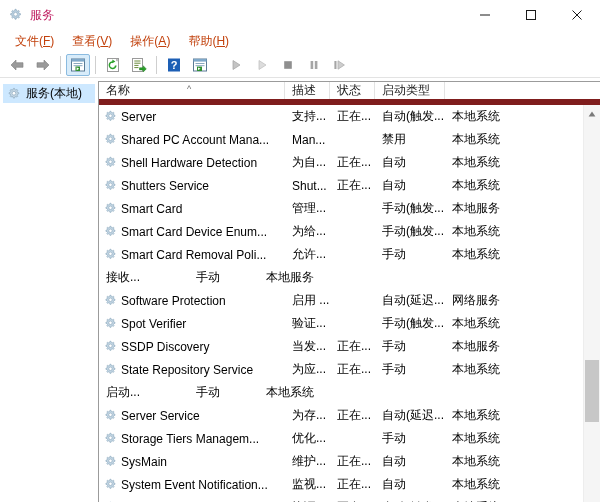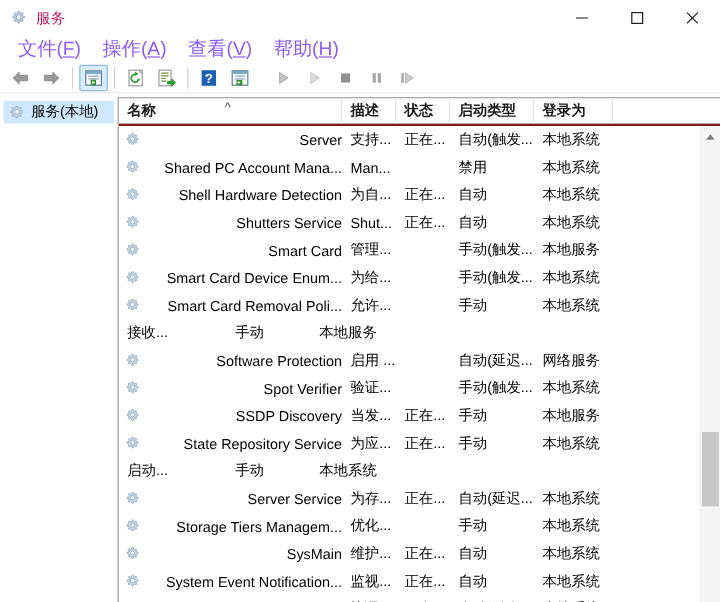--- a/index.html
+++ b/index.html
@@ -44,22 +44,22 @@
 
   
   .menubar {
     height: 22px;
     display: flex;
     align-items: center;
     padding-left: 6px;
     background: #ffffff;
   }
   .menu-item {
-    font-size: 16px;
-    color: #8b5cf6;
+    font-size: 12px;
+    color: #c2410c;
     padding: 2px 9px;
     white-space: nowrap;
   }
   .menu-item u { text-decoration: underline; }
 
   
   .toolbar {
     height: 26px;
     display: flex;
     align-items: center;
@@ -121,23 +121,22 @@
     overflow: hidden;
     background: #fff;
     position: relative;
   }
 
   .col-header {
     display: flex;
     height: 23px;
     flex: 0 0 23px;
     background: #ffffff;
-    border-bottom: 2px solid #7f1d1d;
+    border-bottom: 6px solid #7f1d1d;
     position: relative;
-    font-weight: bold;
   }
   .ch {
     font-size: 12px;
     color: #1a1a1a;
     display: flex;
     align-items: center;
     padding-left: 7px;
     border-right: 1px solid #e3e3e3;
     position: relative;
     white-space: nowrap;
@@ -168,21 +167,21 @@
   }
   .cell {
     font-size: 12px;
     color: #000;
     white-space: nowrap;
     overflow: hidden;
     padding-left: 7px;
     display: flex;
     align-items: center;
   }
-  .c-name  { width: 186px; padding-left: 4px; justify-content: space-between; }
+  .c-name  { width: 186px; padding-left: 4px; }
   .c-desc  { width: 45px; }
   .c-state { width: 45px; }
   .c-start { width: 70px; }
   .c-logon { width: 66px; }
   .svc-ico { width: 15px; height: 15px; flex: 0 0 auto; margin-right: 3px; }
 
   
   .vscroll {
     position: absolute;
     top: 23px; right: 0; bottom: 0;
@@ -236,22 +235,22 @@
       <svg width="12" height="12" viewBox="0 0 12 12">
           <line x1="1.5" y1="1.5" x2="10.5" y2="10.5" stroke="#1a1a1a" stroke-width="1"></line>
           <line x1="10.5" y1="1.5" x2="1.5" y2="10.5" stroke="#1a1a1a" stroke-width="1"></line>
         </svg>
     </div>
   </div>
 </div>
 
 <div class="menubar">
   <div class="menu-item"><span>文件</span>(<u>F</u>)</div>
+  <div class="menu-item"><span>查看</span>(<u>V</u>)</div>
   <div class="menu-item"><span>操作</span>(<u>A</u>)</div>
-  <div class="menu-item"><span>查看</span>(<u>V</u>)</div>
   <div class="menu-item"><span>帮助</span>(<u>H</u>)</div>
 </div>
 
 <div class="toolbar">
 
   <div class="tb-btn">
     <svg width="18" height="14" viewBox="0 0 18 14">
       <path d="M8 2 L3 7 L8 12 L8 9.3 L15 9.3 L15 4.7 L8 4.7 Z" fill="#9a9a9a" stroke="#7d7d7d" stroke-width="0.6" stroke-linejoin="round"></path>
     </svg>
   </div>
@@ -374,23 +373,20 @@
       </div>
       <div class="ch ch-desc">
         <span>描述</span>
       </div>
       <div class="ch ch-state">
         <span>状态</span>
       </div>
       <div class="ch ch-start">
         <span>启动类型</span>
       </div>
-      <div class="ch ch-logon">
-        <span>登录为</span>
-      </div>
       <div class="ch ch-pad"></div>
     </div>
 
     <div class="rows-wrap">
       <div id="rows-host">
           <div class="row">
             <div class="cell c-name">
               <span class="svc-ico"><svg width="15" height="15" viewBox="0 0 16 16">
                   <g fill="#c3d6e4" stroke="#8ea9be" stroke-width="0.7">
                     <path d="M7.4 2.4 L8.5 2.4 L8.8 3.6 L9.9 4.1 L11 3.4 L11.8 4.2 L11.1 5.3 L11.6 6.4 L12.8 6.7 L12.8 7.8 L11.6 8.1 L11.1 9.2 L11.8 10.3 L11 11.1 L9.9 10.4 L8.8 10.9 L8.5 12.1 L7.4 12.1 L7.1 10.9 L6 10.4 L4.9 11.1 L4.1 10.3 L4.8 9.2 L4.3 8.1 L3.1 7.8 L3.1 6.7 L4.3 6.4 L4.8 5.3 L4.1 4.2 L4.9 3.4 L6 4.1 L7.1 3.6 Z"></path>

